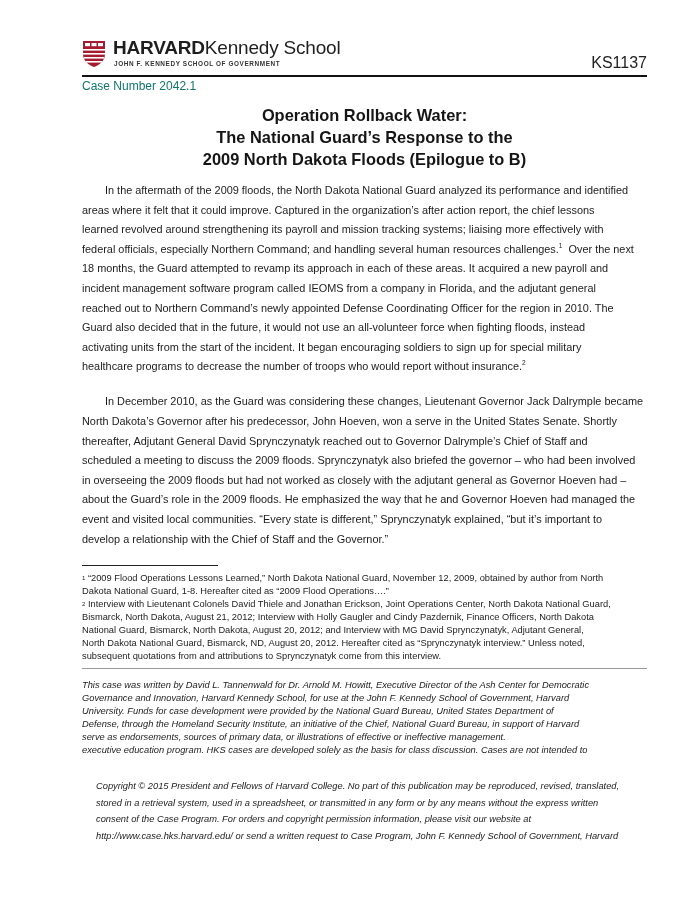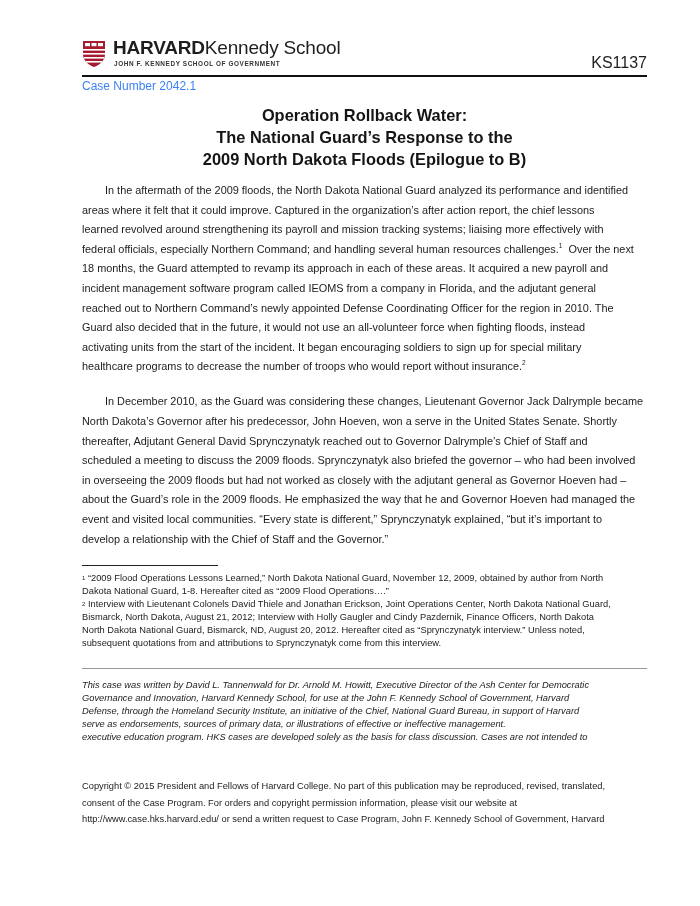--- a/index.html
+++ b/index.html
@@ -72,21 +72,21 @@
       width: 565px;
       height: 1px;
       background: #111;
       border-top: 1px solid #111;
     }
     .case-number {
       position: absolute;
       left: 82px;
       top: 79px;
       font-size: 12px;
-      color: #3b82f6;
+      color: #0f766e;
     }
     
     .title {
       position: absolute;
       left: 82px;
       top: 104px;
       width: 565px;
       text-align: center;
       font-weight: bold;
       font-size: 16.4px;
@@ -153,26 +153,27 @@
       top: 679px;
       width: 565px;
       font-size: 9.3px;
       line-height: 13.1px;
       font-style: italic;
       color: #1c1c1c;
     }
     .disclaimer .line, .copyright .line { display: block; white-space: nowrap; }
     .copyright {
       position: absolute;
-      left: 82px;
+      left: 96px;
       top: 778px;
       width: 565px;
       font-size: 9.3px;
       line-height: 16.6px;
       color: #1c1c1c;
+      font-style: italic;
     }
   </style>
 </head>
 <body>
 
 <div class="page">
 
   <div class="header">
     <svg class="logo-shield" viewBox="0 0 24 28">
       <path d="M1 1 H23 V14 C23 21 17 25.5 12 27 C7 25.5 1 21 1 14 Z" fill="#a51c30"></path>
@@ -226,34 +227,37 @@
 
   <div class="fn-rule"></div>
   <div class="footnotes">
     <div>
       <span class="line"><span class="fn-mark">1</span><span> “2009 Flood Operations Lessons Learned,” North Dakota National Guard, November 12, 2009, obtained by author from North</span></span>
       <span class="line">Dakota National Guard, 1-8.  Hereafter cited as “2009 Flood Operations….”</span>
     </div>
     <div>
       <span class="line"><span class="fn-mark">2</span><span> Interview with Lieutenant Colonels David Thiele and Jonathan Erickson, Joint Operations Center, North Dakota National Guard,</span></span>
       <span class="line">Bismarck, North Dakota, August 21, 2012; Interview with Holly Gaugler and Cindy Pazdernik, Finance Officers, North Dakota</span>
+      <span class="line">National Guard, Bismarck, North Dakota, August 20, 2012; and Interview with MG David Sprynczynatyk, Adjutant General,</span>
       <span class="line">North Dakota National Guard, Bismarck, ND, August 20, 2012.  Hereafter cited as “Sprynczynatyk interview.”  Unless noted,</span>
       <span class="line">subsequent quotations from and attributions to Sprynczynatyk come from this interview.</span>
     </div>
   </div>
 
   <div class="sep-rule"></div>
 
   <div class="disclaimer">
     <span class="line">This case was written by David L. Tannenwald for Dr. Arnold M. Howitt, Executive Director of the Ash Center for Democratic</span>
     <span class="line">Governance and Innovation, Harvard Kennedy School, for use at the John F. Kennedy School of Government, Harvard</span>
+    <span class="line">University. Funds for case development were provided by the National Guard Bureau, United States Department of</span>
     <span class="line">Defense, through the Homeland Security Institute, an initiative of the Chief, National Guard Bureau, in support of Harvard</span>
     <span class="line">serve as endorsements, sources of primary data, or illustrations of effective or ineffective management.</span>
     <span class="line">executive education program. HKS cases are developed solely as the basis for class discussion.  Cases are not intended to</span>
   </div>
 
   <div class="copyright">
     <span class="line">Copyright © 2015 President and Fellows of Harvard College. No part of this publication may be reproduced, revised, translated,</span>
+    <span class="line">stored in a retrieval system, used in a spreadsheet, or transmitted in any form or by any means without the express written</span>
     <span class="line">consent of the Case Program. For orders and copyright permission information, please visit our website at</span>
     <span class="line">http://www.case.hks.harvard.edu/ or send a written request to Case Program, John F. Kennedy School of Government, Harvard</span>
   </div>
 
 </div>
 
 </body></html>

